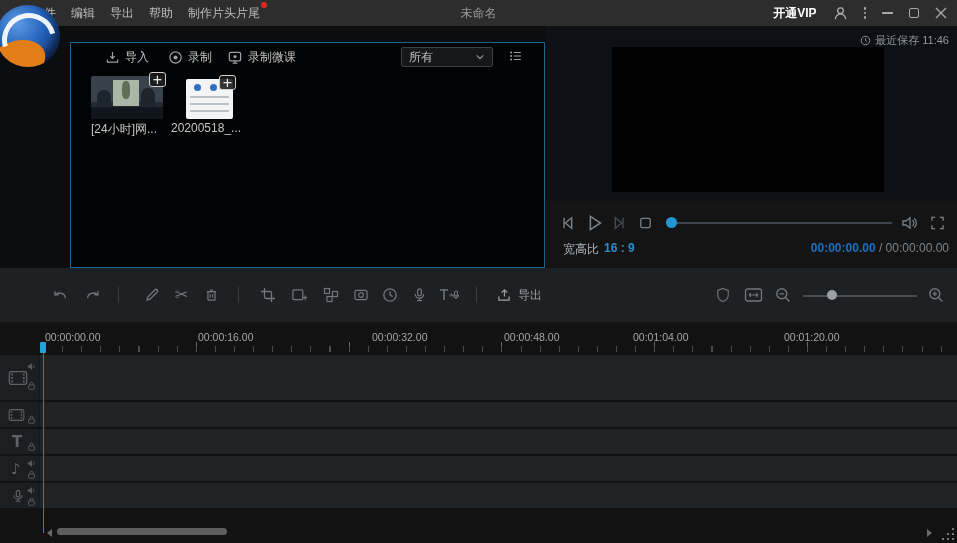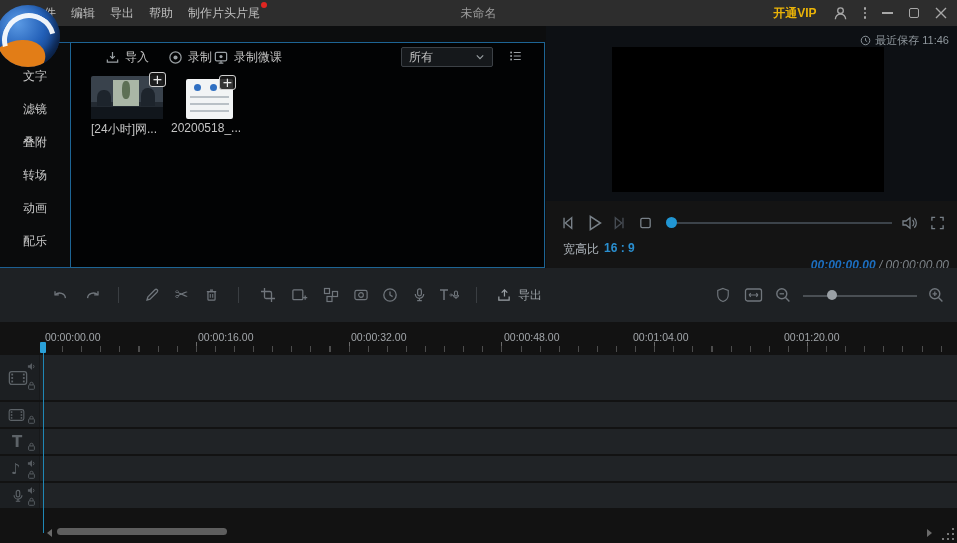--- a/index.html
+++ b/index.html
@@ -8,38 +8,38 @@
   #app { position:relative; width:957px; height:543px; background:#141414; overflow:hidden; color:#c0c0c0; }
   svg { display:block; }
 
   
   .titlebar { position:absolute; left:0; top:0; width:957px; height:26px; background:#2d2d2d; display:flex; align-items:center; }
   .menus { display:flex; gap:15px; padding-left:32px; font-size:12px; color:#bdbdbd; }
   .menu-item { position:relative; cursor:default; }
   .red-dot { position:absolute; right:-7px; top:-3px; width:6px; height:6px; border-radius:50%; background:#e02621; }
   .win-title { position:absolute; left:50%; top:0; transform:translateX(-50%); line-height:26px; font-size:12px; color:#9a9a9a; }
   .win-right { position:absolute; right:10px; top:0; height:26px; display:flex; align-items:center; gap:16px; }
-  .vip { color:#eab308; font-size:12px; font-weight:bold; }
+  .vip { color:#ffffff; font-size:12px; font-weight:bold; }
   .dots-icon { display:flex; flex-direction:column; gap:2px; }
   .dots-icon i { width:2.5px; height:2.5px; border-radius:50%; background:#a8a8a8; }
   .min-icon { width:11px; height:2px; background:#a8a8a8; }
   .max-icon { width:10px; height:10px; border:1.5px solid #a8a8a8; border-radius:2px; }
 
   
   .upper-bg { position:absolute; left:0; top:26px; width:546px; height:242px; background:#0c0d0e; }
   .sidebar { position:absolute; left:0; top:42px; width:70px; height:226px; background:#0a0b0c; border-top:1px solid #1c5f92; border-bottom:1px solid #1c5f92; display:flex; flex-direction:column; align-items:center; padding-top:27px; gap:20px; }
   .side-item { font-size:12px; color:#c9c9c9; line-height:13px; cursor:pointer; }
 
   .media-panel { position:absolute; left:70px; top:42px; width:475px; height:226px; background:#020304; border:1px solid #1d6494; }
   .media-head { position:absolute; left:0; top:0; width:100%; height:28px; display:flex; align-items:center; }
   .m-btn { display:flex; align-items:center; gap:5px; font-size:12px; color:#c4c4c4; cursor:pointer; }
   .m-btn svg { color:#9aa0a4; }
   .btn-import { position:absolute; left:34px; }
   .btn-record { position:absolute; left:97px; }
-  .btn-screenrec { position:absolute; left:142px; }
+  .btn-screenrec { position:absolute; left:156px; }
   .filter-select { position:absolute; left:330px; top:4px; width:92px; height:20px; background:#15181b; border:1px solid #3c4146; border-radius:2px; display:flex; align-items:center; justify-content:space-between; padding:0 7px; font-size:12px; color:#c4c4c4; cursor:pointer; }
   .list-btn { position:absolute; left:437px; top:6px; cursor:pointer; color:#9aa0a4; }
 
   .thumb { position:absolute; border-radius:2px; cursor:pointer; }
   .thumb1 { left:20px; top:33px; width:72px; height:43px; background:linear-gradient(#39424c 0 60%, #232a32 60%); overflow:visible; }
   .t1-backdrop { position:absolute; left:22px; top:4px; width:26px; height:26px; background:#aab6a6; }
   .t1-plant { position:absolute; left:31px; top:5px; width:8px; height:18px; background:#5d7055; border-radius:40%; }
   .t1-p1 { position:absolute; left:6px; top:14px; width:14px; height:16px; background:#1d242c; border-radius:45% 45% 0 0; }
   .t1-p2 { position:absolute; right:8px; top:12px; width:14px; height:18px; background:#1d242c; border-radius:45% 45% 0 0; }
   .t1-desk { position:absolute; left:0; bottom:0; width:100%; height:12px; background:#11161c; }
@@ -57,21 +57,21 @@
   .last-saved { position:absolute; right:8px; top:7px; display:flex; align-items:center; gap:4px; font-size:11px; color:#8f979d; }
   .screen { position:absolute; left:66px; top:21px; width:272px; height:145px; background:#000; }
   .controls { position:absolute; left:0; top:184px; width:100%; height:26px; }
   .ctrl { position:absolute; top:50%; transform:translateY(-50%); color:#788088; cursor:pointer; }
   .ctrl.dim { color:#454b52; }
   .seek-dot { position:absolute; left:120px; top:7px; width:11px; height:11px; border-radius:50%; background:#2196d3; cursor:pointer; }
   .seek-line { position:absolute; left:128px; top:12px; width:218px; height:1.5px; background:#3c434a; }
   .prev-meta { position:absolute; left:0; top:212px; width:100%; height:22px; font-size:12px; }
   .aspect-label { position:absolute; left:17px; top:3px; color:#aeb5bb; }
   .aspect-val { position:absolute; left:58px; top:3px; color:#2a8fd0; font-weight:bold; }
-  .timecodes { position:absolute; right:8px; top:20px;font-style:italic; }
+  .timecodes { position:absolute; right:8px; top:3px; }
   .tc-cur { color:#1d6fc0; font-weight:bold; }
   .tc-div, .tc-total { color:#7d848a; }
 
   
   .toolbar { position:absolute; left:0; top:268px; width:957px; height:54px; background:#1e2124; }
   .tool { position:absolute; top:50%; transform:translateY(-50%); color:#70767c; cursor:pointer; }
   .tool-sep { position:absolute; top:50%; transform:translateY(-50%); width:1px; height:16px; background:#3a3e42; }
   .export-btn { display:flex; align-items:center; gap:6px; font-size:12px; color:#9aa0a5; }
   .zoom-slider-line { position:absolute; left:803px; top:50%; width:114px; height:1.5px; background:#4a4f54; }
   .zoom-handle { position:absolute; left:827px; top:calc(50% - 5px); width:10px; height:10px; border-radius:50%; background:#9aa0a5; cursor:pointer; }
@@ -187,28 +187,20 @@
       <span>
         <svg width="12" height="12" viewBox="0 0 12 12">
             <path d="M1 1l10 10M11 1L1 11" stroke="#a8a8a8" stroke-width="1.4"></path>
           </svg>
       </span>
     </div>
   </div>
 
   <div class="upper-bg"></div>
 
-  <div class="sidebar">
-    <div class="side-item">文字</div>
-    <div class="side-item">滤镜</div>
-    <div class="side-item">叠附</div>
-    <div class="side-item">转场</div>
-    <div class="side-item">动画</div>
-    <div class="side-item">配乐</div>
-  </div>
 
   <div class="media-panel">
     <div class="media-head">
       <span class="m-btn btn-import">
         <svg width="15" height="15" viewBox="0 0 16 16">
             <path d="M8 2v7M5.5 6.5L8 9l2.5-2.5M2.5 10v3h11v-3" fill="none" stroke="currentColor" stroke-width="1.3"></path>
           </svg>
         <span>导入</span>
       </span>
       <span class="m-btn btn-record">
@@ -425,21 +417,21 @@
       <svg width="16" height="16" viewBox="0 0 16 16">
           <use href="#i-magnifier"></use>
           <path d="M4.6 6.8h4.4M6.8 4.6v4.4" stroke="currentColor" stroke-width="1.3"></path>
         </svg>
     </span>
   </div>
 
   <div class="timeline">
     <span class="ruler-label" style="left:45px">00:00:00.00</span>
     <span class="ruler-label" style="left:198px">00:00:16.00</span>
-    <span class="ruler-label" style="left:351px">00:00:32.00</span>
+    <span class="ruler-label" style="left:372px">00:00:32.00</span>
     <span class="ruler-label" style="left:504px">00:00:48.00</span>
     <span class="ruler-label" style="left:633px">00:01:04.00</span>
     <span class="ruler-label" style="left:784px">00:01:20.00</span>
     <div class="ticks-major"></div>
     <div class="ticks-minor"></div>
 
     <div class="track-row" style="top:33px; height:45px">
       <div class="track-head">
         <span class="track-main-icon">
             <svg width="20" height="17" viewBox="0 0 22 18">

